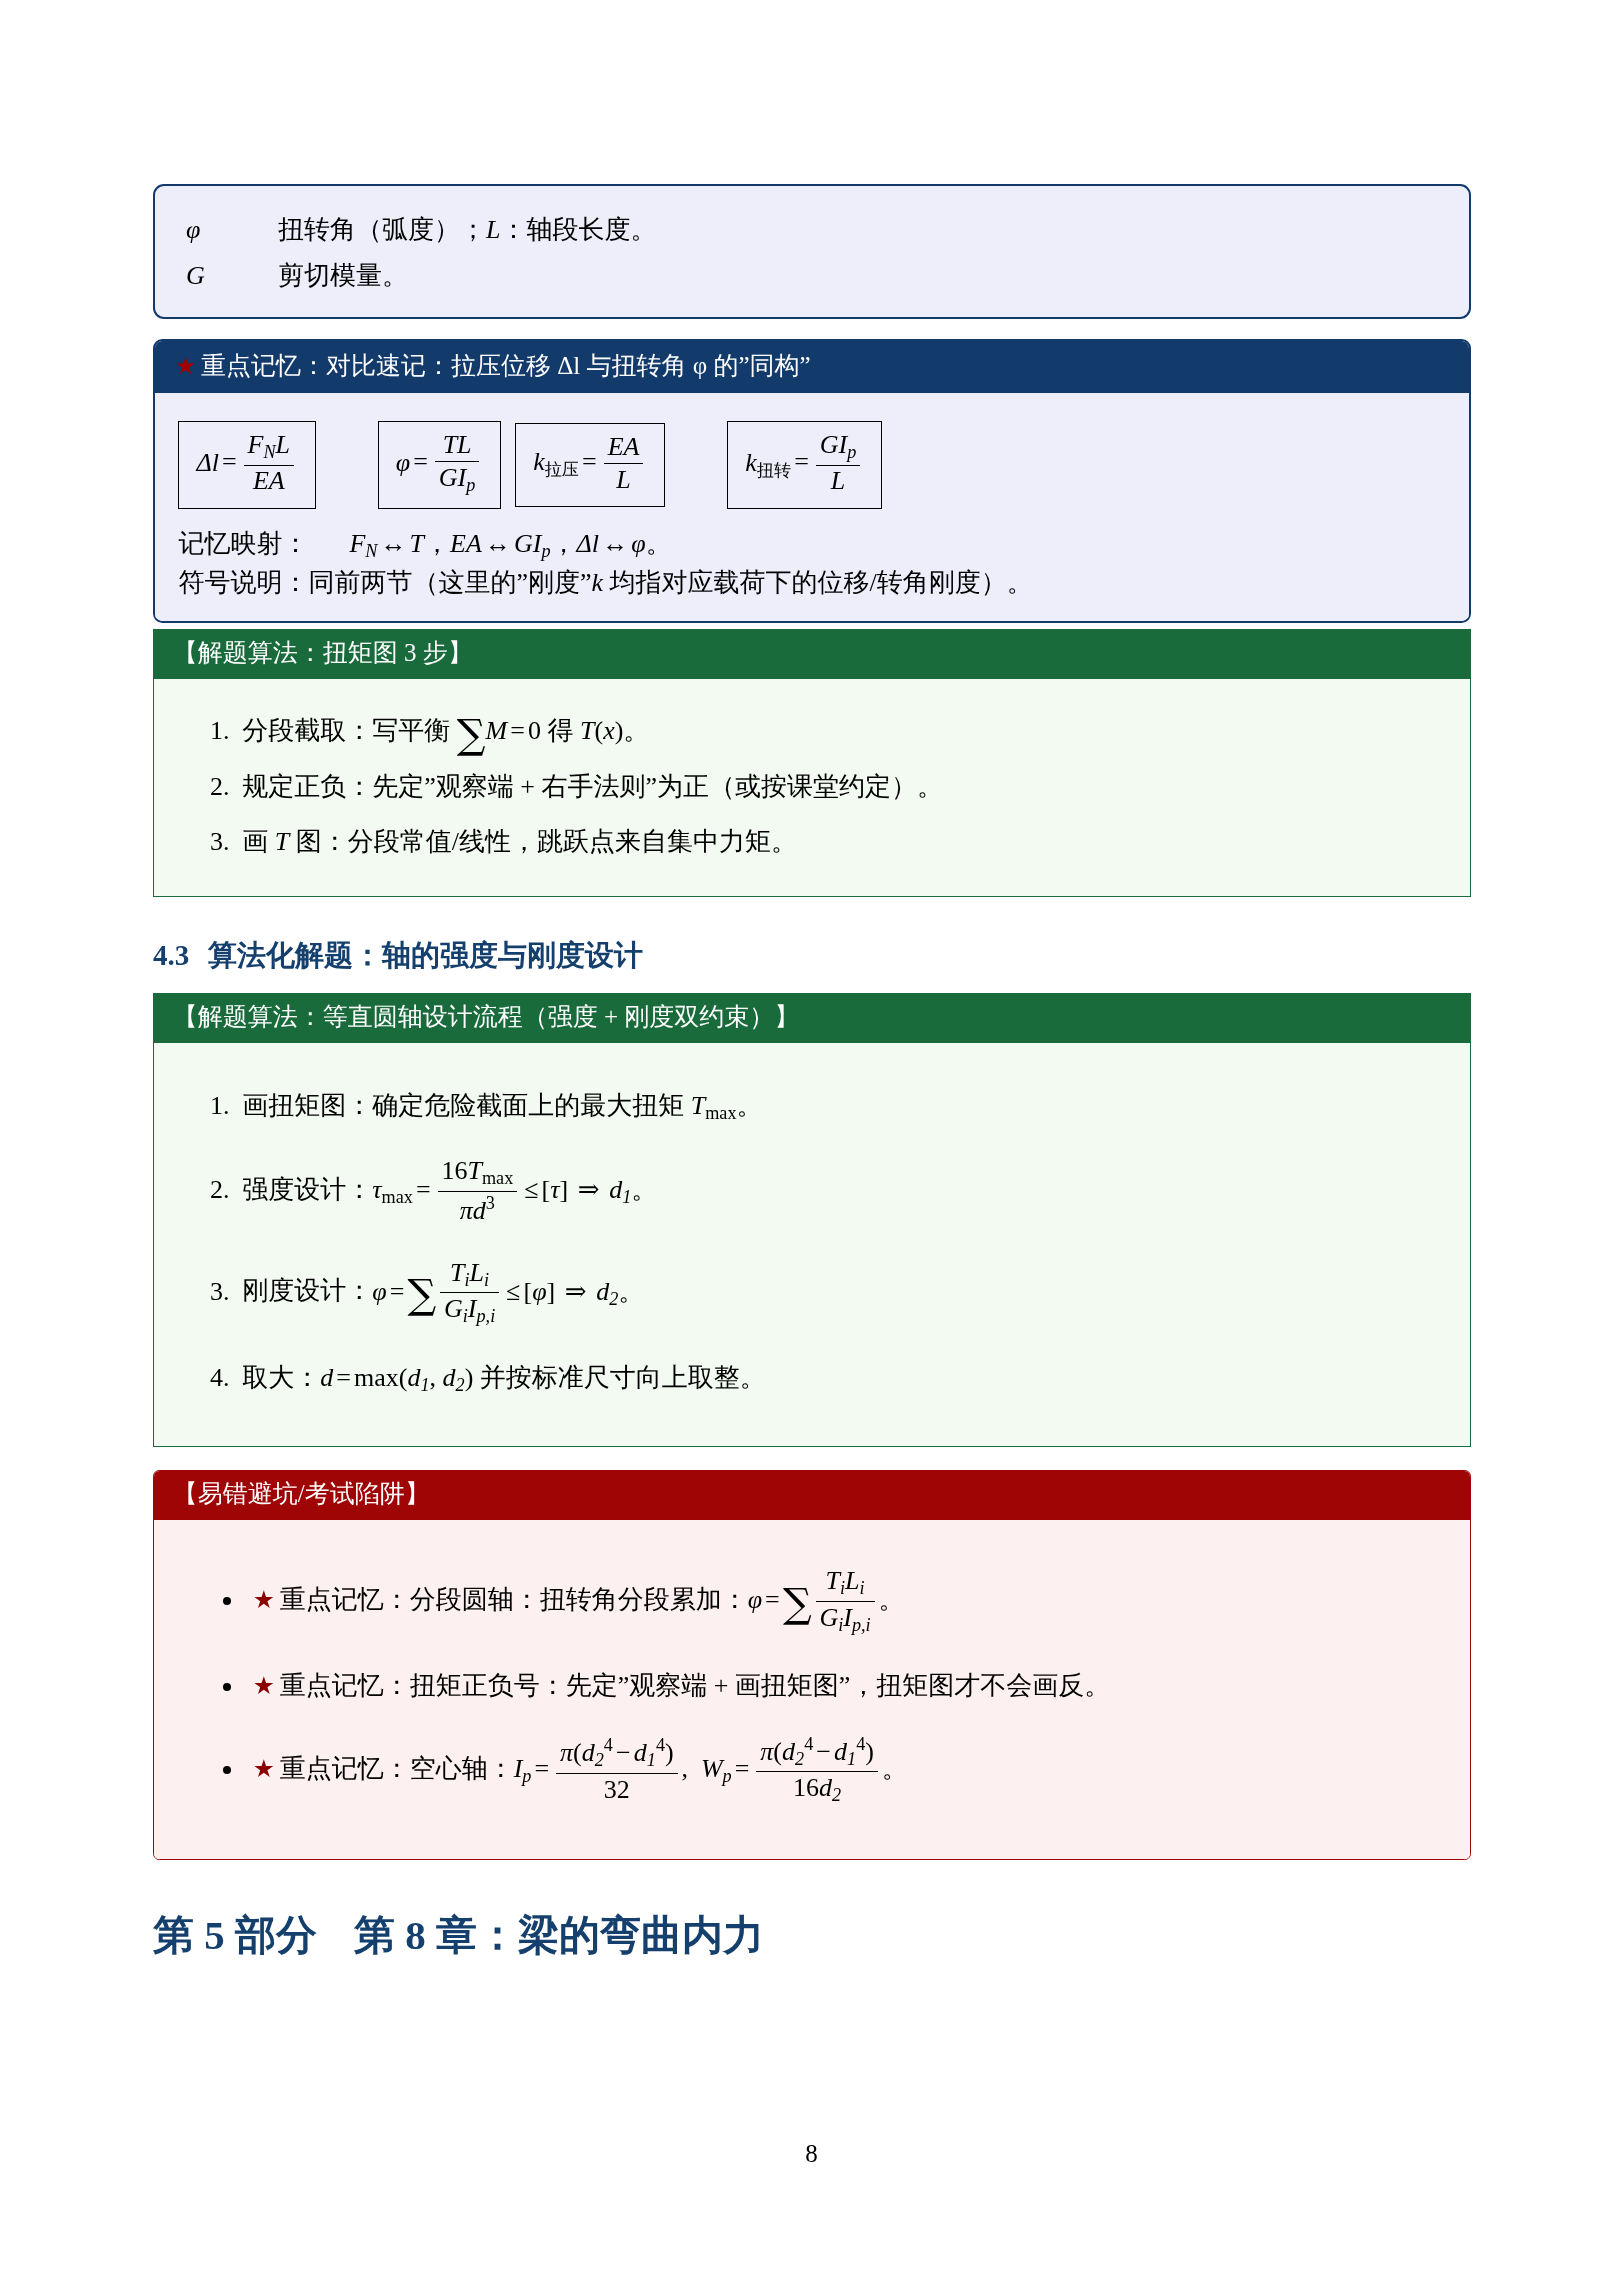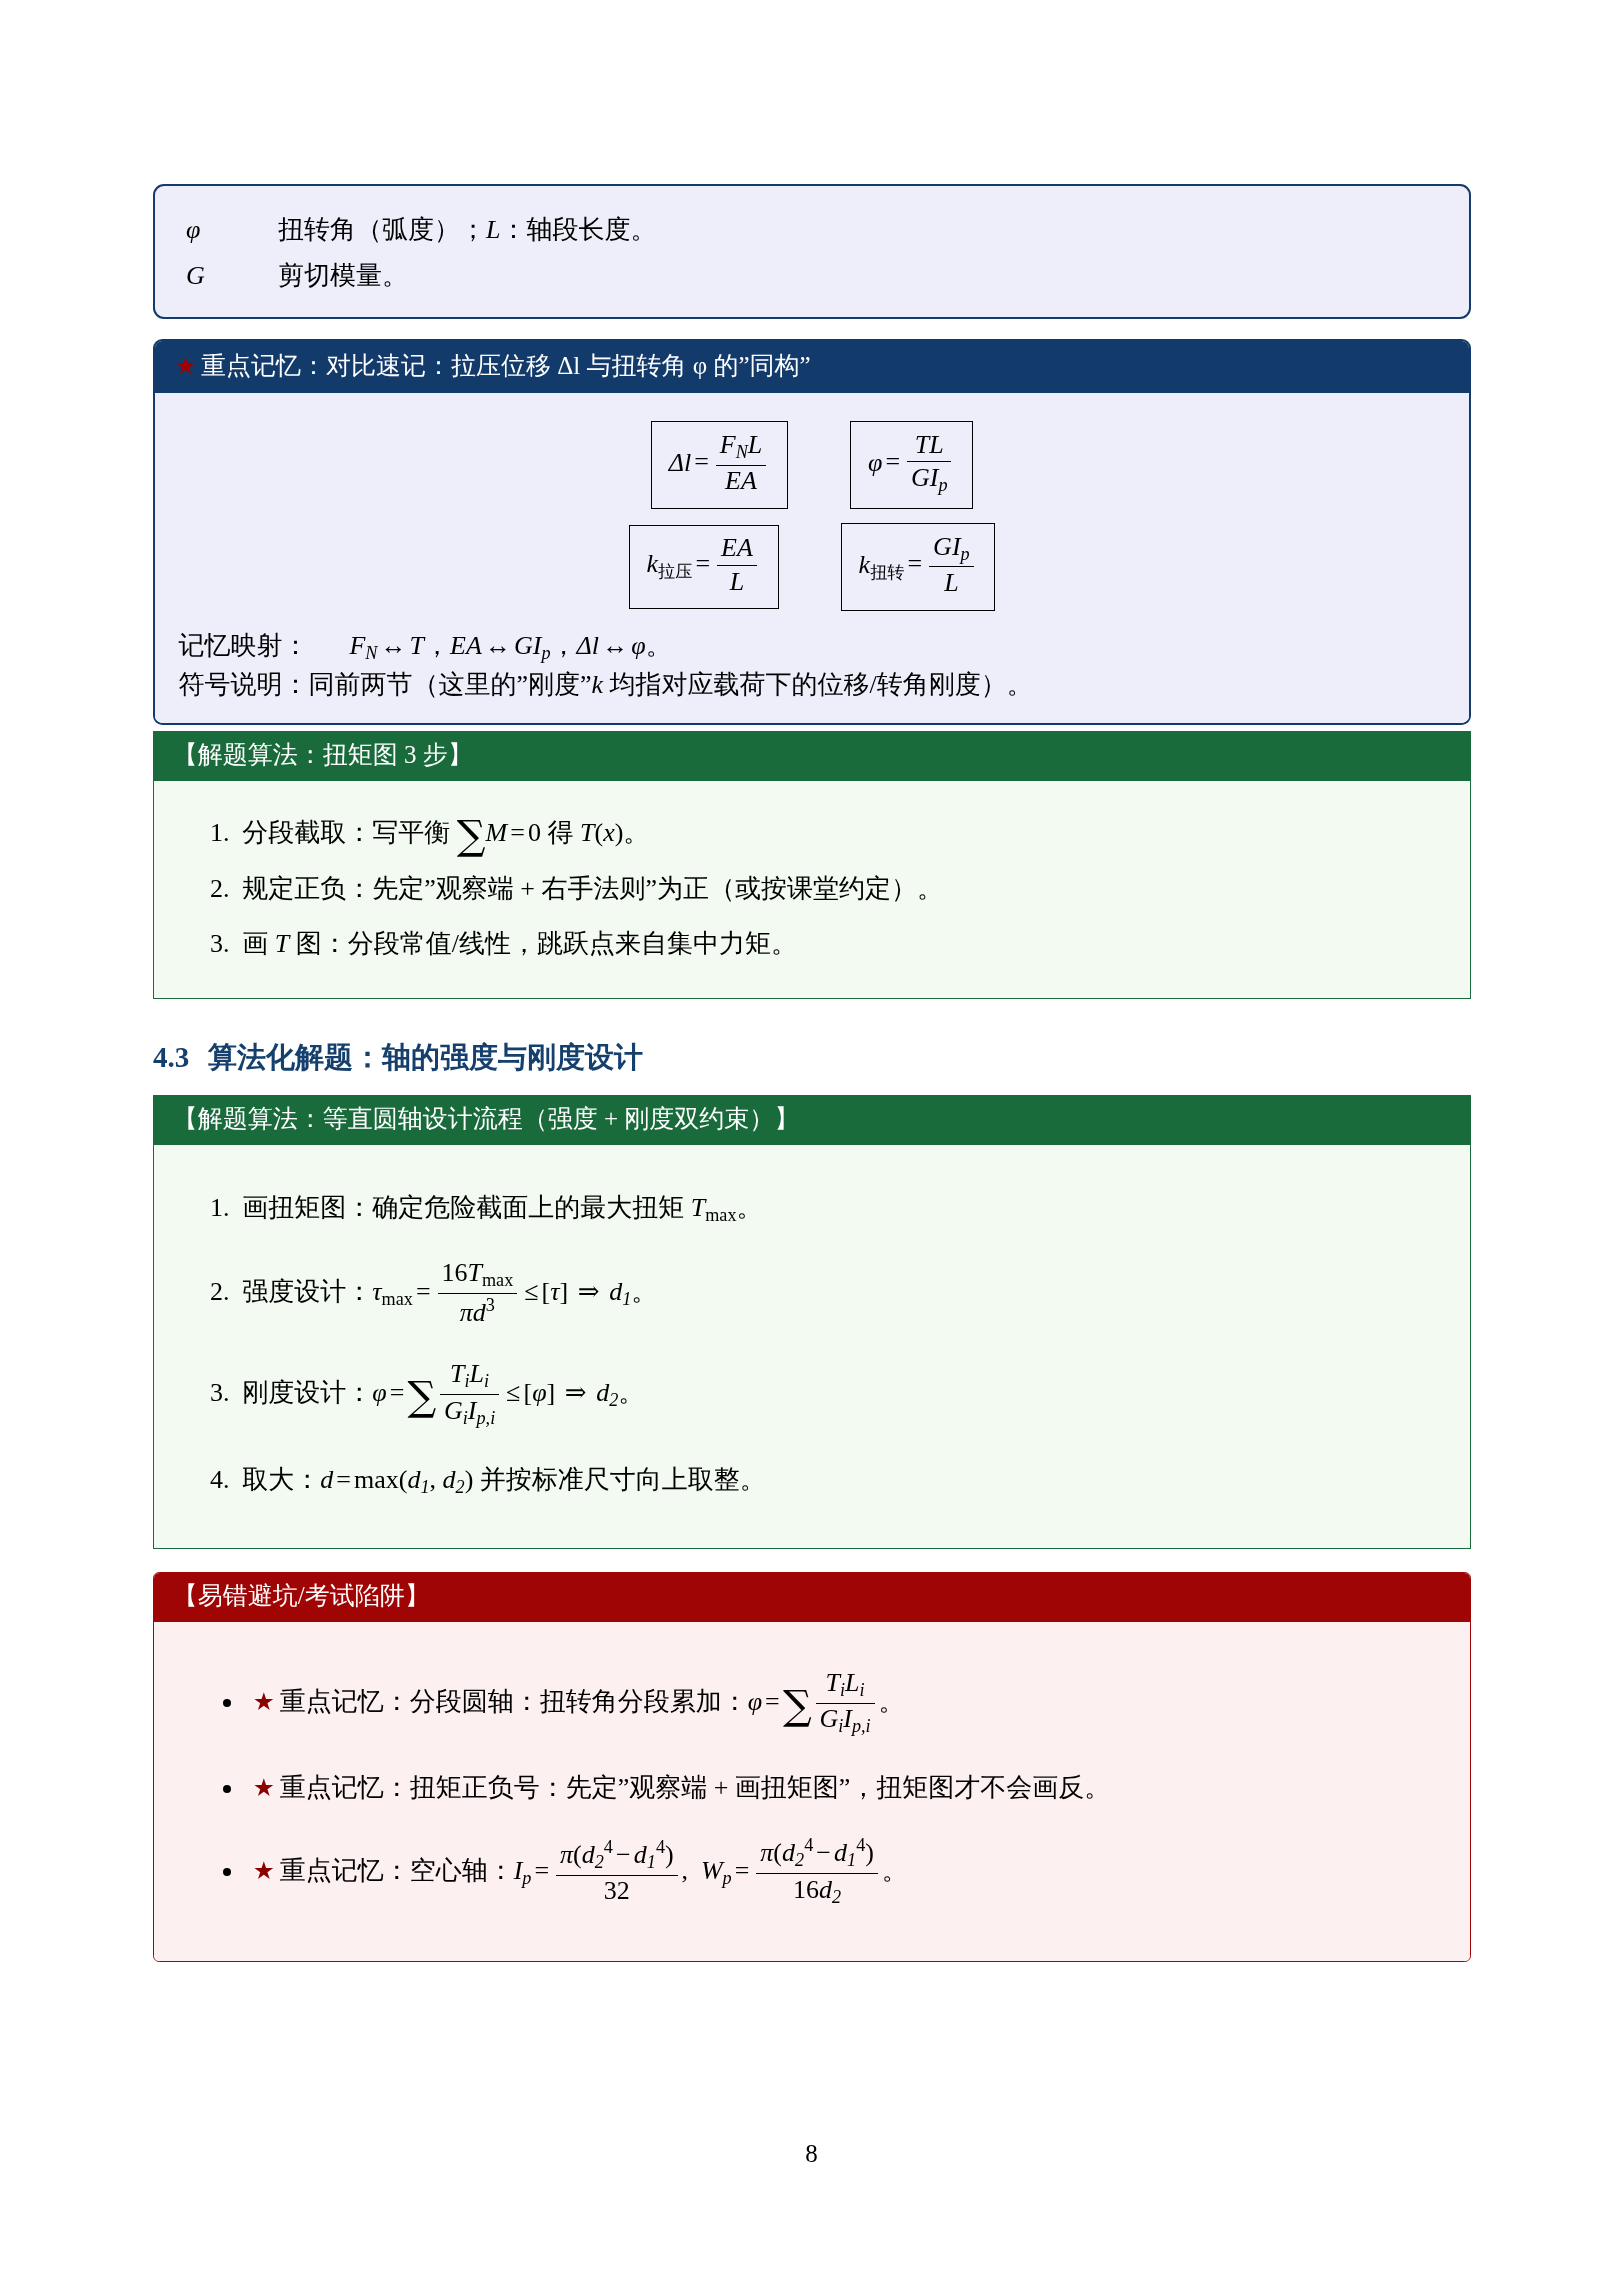--- a/index.html
+++ b/index.html
@@ -110,21 +110,21 @@
     background: #edeefa;
     padding: 20px 23.4px 18.7px 23.4px;
     font-size: 26px;
     line-height: 1.45;
   }
   .star { color: #a00000; font-size: 0.95em; padding-right: 4.7px; }
   .star-dark { color: #8b0000; }
 
   .formula-grid {
     display: flex;
-    flex-direction: column;
+    flex-direction: row;
     align-items: center;
     gap: 14px;
     margin: 7.8px 0 17px 0;
   }
   .formula-row {
     display: flex;
     align-items: center;
     justify-content: center;
     gap: 62px;
   }
@@ -310,18 +310,21 @@
           </li>
 
           <li>
             <span class="star star-dark">★</span><span>重点记忆：</span><span>空心轴：</span><span><span class="mi">I</span><span class="sub">p</span><span class="op">=</span><span class="frac"><span class="num"><span class="mi">π</span>(<span class="mi">d</span><span class="sub">2</span><span class="sup">4</span><span class="op">−</span><span class="mi">d</span><span class="sub">1</span><span class="sup">4</span>)</span><span class="den"><span class="mn">32</span></span></span>,&nbsp;&nbsp;<span class="mi">W</span><span class="sub">p</span><span class="op">=</span><span class="frac"><span class="num"><span class="mi">π</span>(<span class="mi">d</span><span class="sub">2</span><span class="sup">4</span><span class="op">−</span><span class="mi">d</span><span class="sub">1</span><span class="sup">4</span>)</span><span class="den"><span class="mn">16</span><span class="mi">d</span><span class="sub">2</span></span></span>。</span>
           </li>
 
         </ul>
       </div>
     </div>
 
+    <h1 class="part">
+      <span class="lead">第 5 部分</span><span>第 8 章：梁的弯曲内力</span>
+    </h1>
 
   </div>
 
   <div class="pagenum">8</div>
 </div>
 
 
 </body></html>

